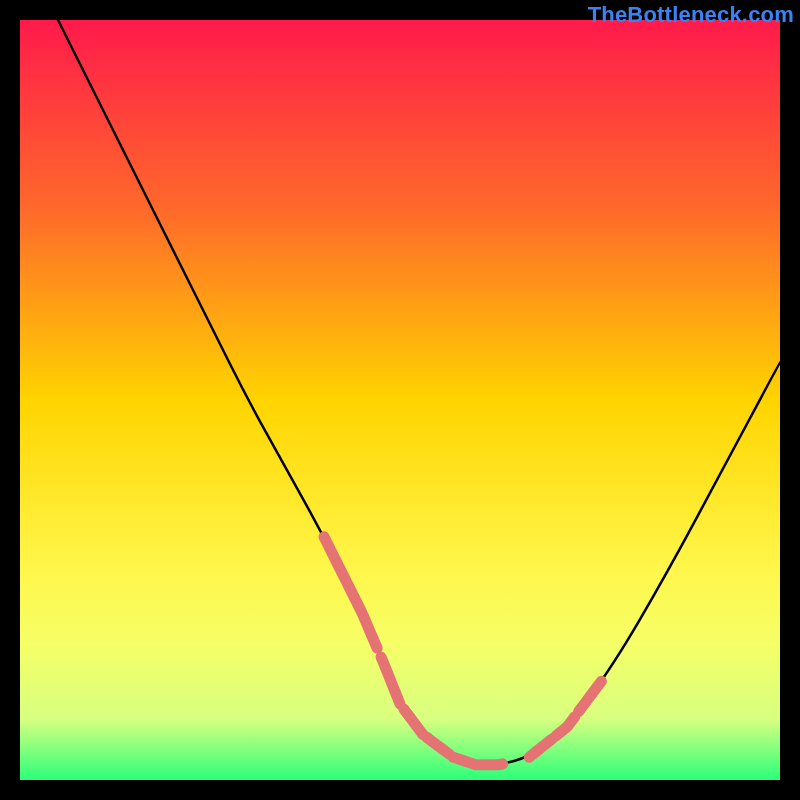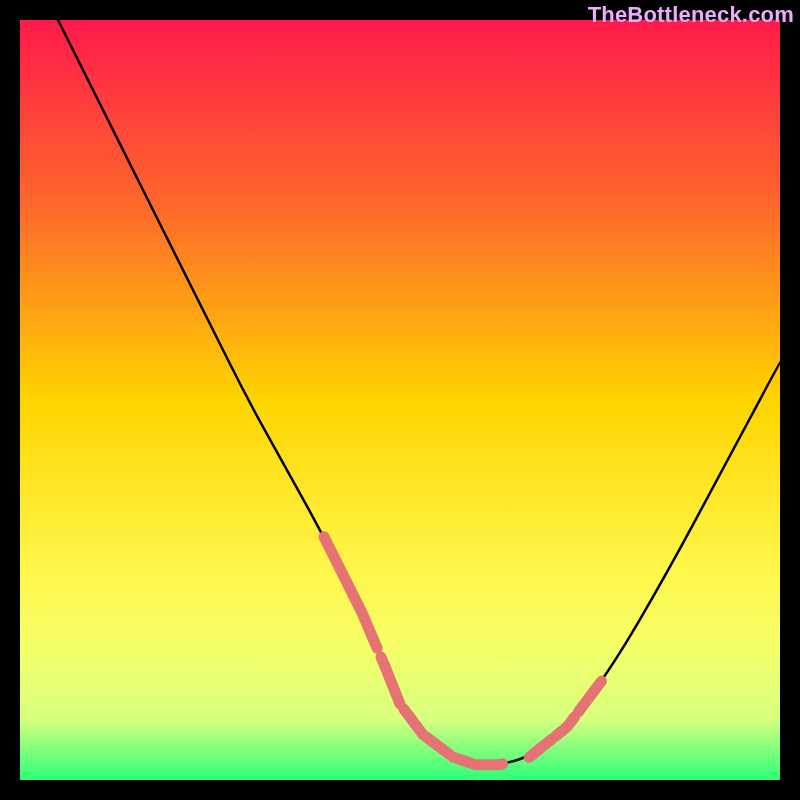--- a/index.html
+++ b/index.html
@@ -25,21 +25,21 @@
     width: 760px;
     height: 760px;
   }
   .watermark {
     position: absolute;
     top: 2px;
     right: 6px;
     font-family: Arial, Helvetica, sans-serif;
     font-size: 22px;
     font-weight: 600;
-    color: #f0abfc;
+    color: #3b82f6;
     letter-spacing: 0.2px;
     user-select: none;
   }
   svg {
     display: block;
   }
 </style>
 </head>
 <body>
 

